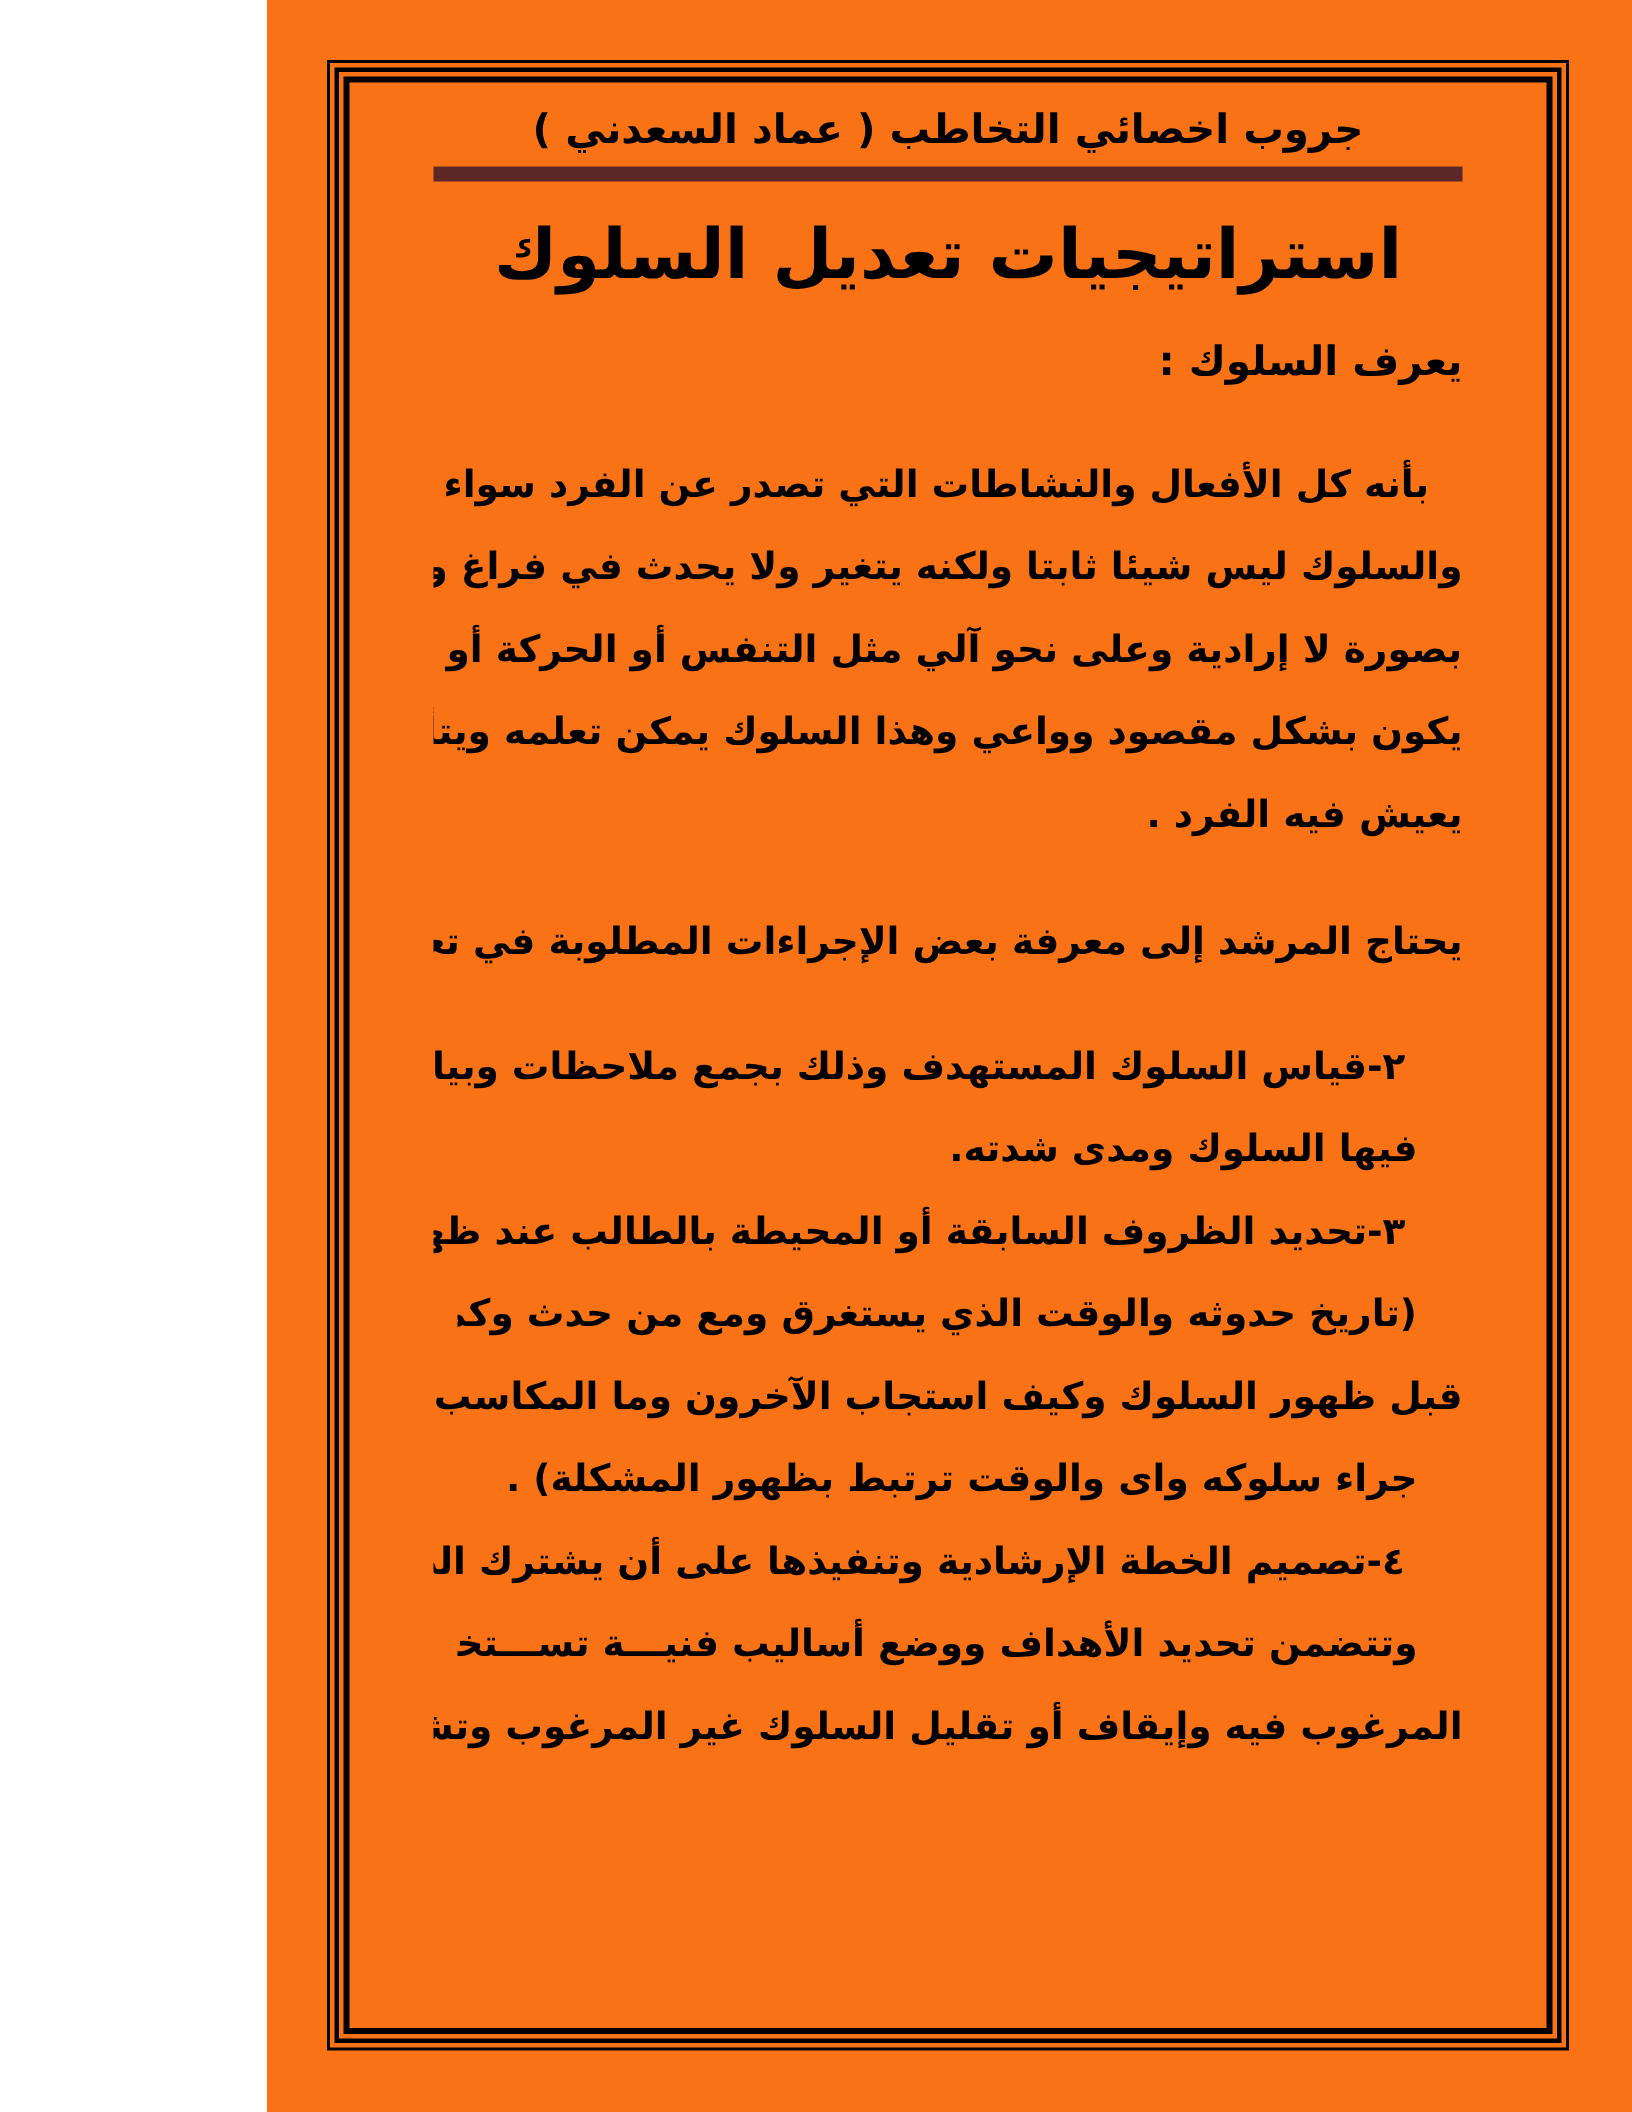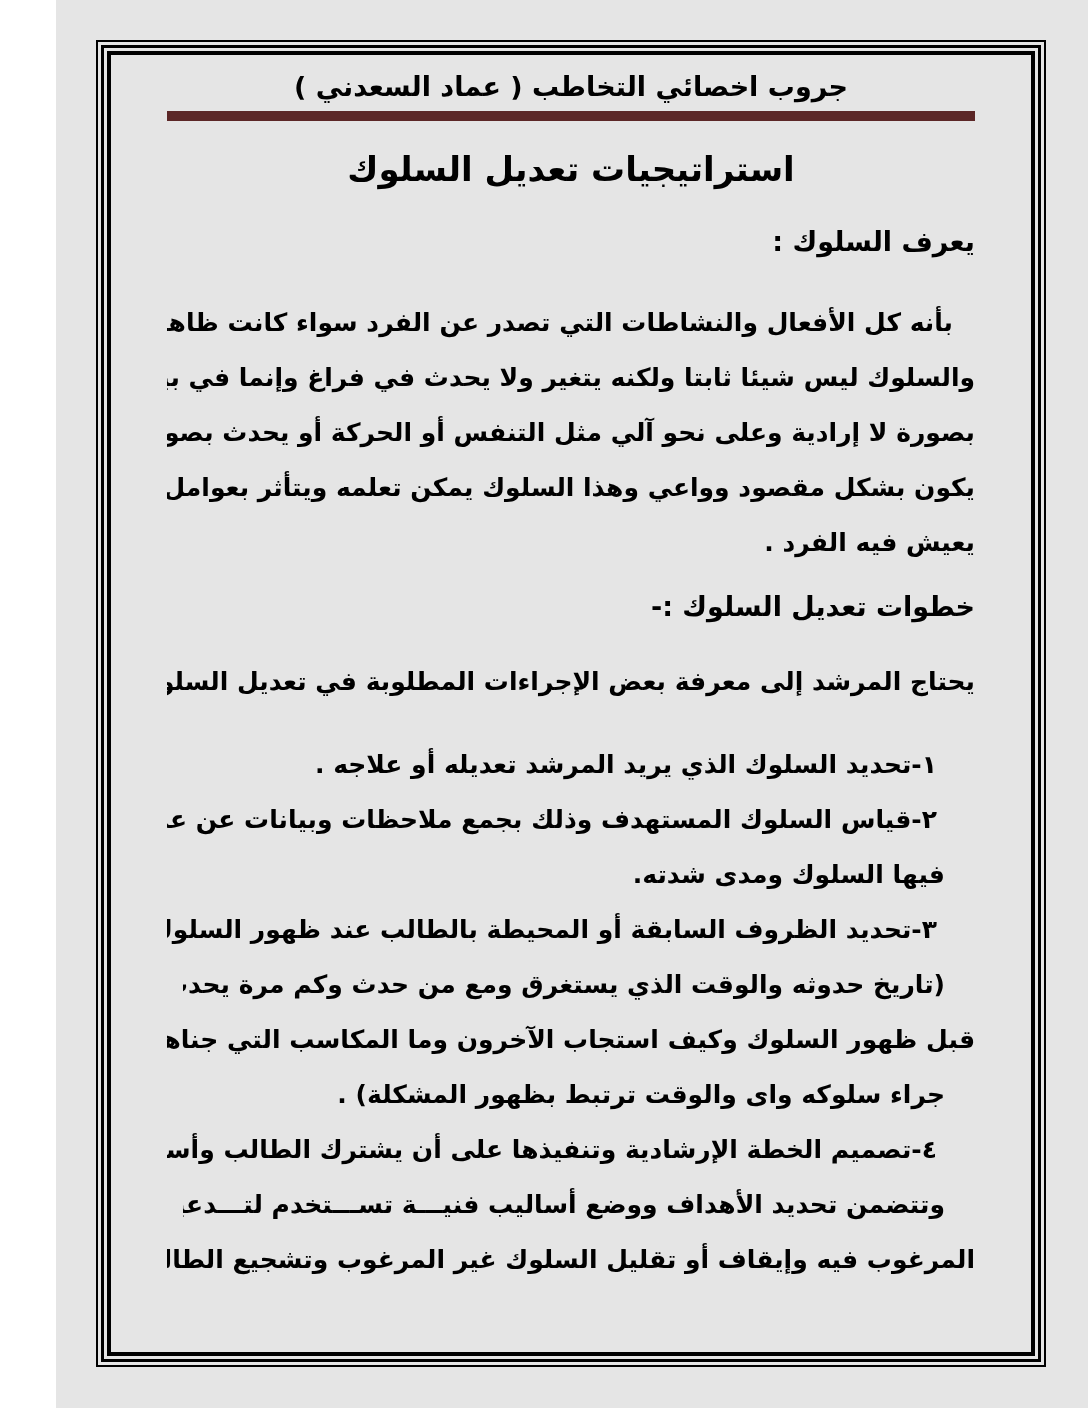--- a/index.html
+++ b/index.html
@@ -1,20 +1,20 @@
 <!DOCTYPE html>
 <html lang="ar" dir="rtl"><head>
 <meta charset="utf-8">
 <style>
   html, body { margin: 0; padding: 0; background: #ffffff; }
   .page {
     position: relative;
-    width: 1032px;
+    width: 910px;
     height: 1408px;
-    background: #e5e5e5;
+    background: #f97316;
     font-family: "DejaVu Sans", sans-serif;
     direction: rtl;
     color: #000000;
     overflow: hidden;
   }
   .frame-outer {
     position: absolute;
     top: 40px; right: 42px; left: 40px; bottom: 41px;
     border: 2px solid #000000;
   }
@@ -43,21 +43,21 @@
     white-space: nowrap;
   }
   .rule {
     height: 10px;
     background: #5c2727;
     margin-top: 4px;
   }
   .title {
     margin: 16px 0 0 0;
     text-align: center;
-    font-size: 34px;
+    font-size: 46px;
     font-weight: 700;
     line-height: 64px;
     letter-spacing: 1px;
     white-space: nowrap;
   }
   .h2 {
     font-size: 27px;
     font-weight: 700;
     line-height: 34px;
     text-align: right;
@@ -103,29 +103,25 @@
           <div class="h2 h2-define">يعرف السلوك :</div>
 
           <div class="def-para">
             <div class="line ind-first">بأنه كل الأفعال والنشاطات التي تصدر عن الفرد سواء كانت ظاهرة أو غير ظـــاهرة</div>
             <div class="line">والسلوك ليس شيئا ثابتا ولكنه يتغير ولا يحدث في فراغ وإنما في بيئة مـــا وقـــد يحـــدث</div>
             <div class="line">بصورة لا إرادية وعلى نحو آلي مثل التنفس أو الحركة أو يحدث بصورة إرادية وعنـــدها</div>
             <div class="line">يكون بشكل مقصود وواعي وهذا السلوك يمكن تعلمه ويتأثر بعوامل البيئة والمحيط الـــذي</div>
             <div class="line-last">يعيش فيه الفرد .</div>
           </div>
 
-          <div class="h2 h2-steps">خطوات تعديل السلوك :-</div>
 
           <div class="line intro">يحتاج المرشد إلى معرفة بعض الإجراءات المطلوبة في تعديل السلوك ومنها ما يلي :-</div>
 
           <div class="list">
 
-            <div>
-              <div class="line-last ind-num">١-تحديد السلوك الذي يريد المرشد تعديله أو علاجه .</div>
-            </div>
 
             <div>
               <div class="line ind-num">٢-قياس السلوك المستهدف وذلك بجمع ملاحظات وبيانات عن عدد المرات التي يظهر</div>
               <div class="line-last ind-hang">فيها السلوك ومدى شدته.</div>
             </div>
 
             <div>
               <div class="line ind-num">٣-تحديد الظروف السابقة أو المحيطة بالطالب عند ظهور السلوك الغير مرغوب فيـــه</div>
               <div class="line ind-hang">(تاريخ حدوثه والوقت الذي يستغرق ومع من حدث وكم مرة يحدث وما الذي يحدث</div>
               <div class="line">قبل ظهور السلوك وكيف استجاب الآخرون وما المكاسب التي جناها الطالـــب مـــن</div>

